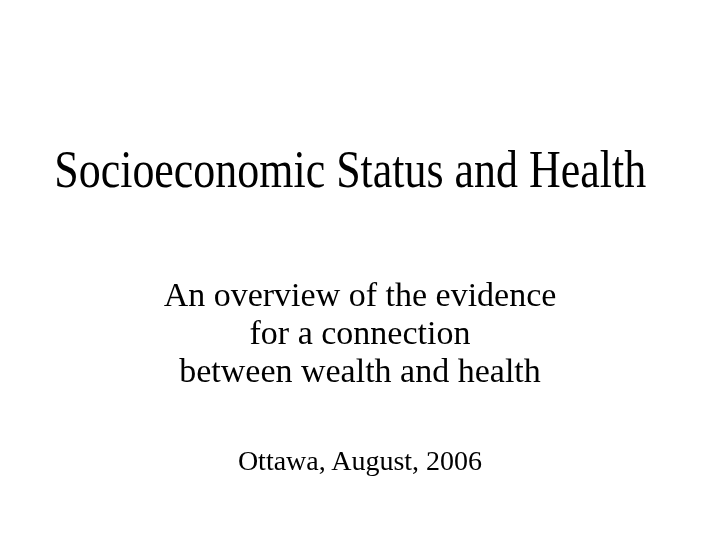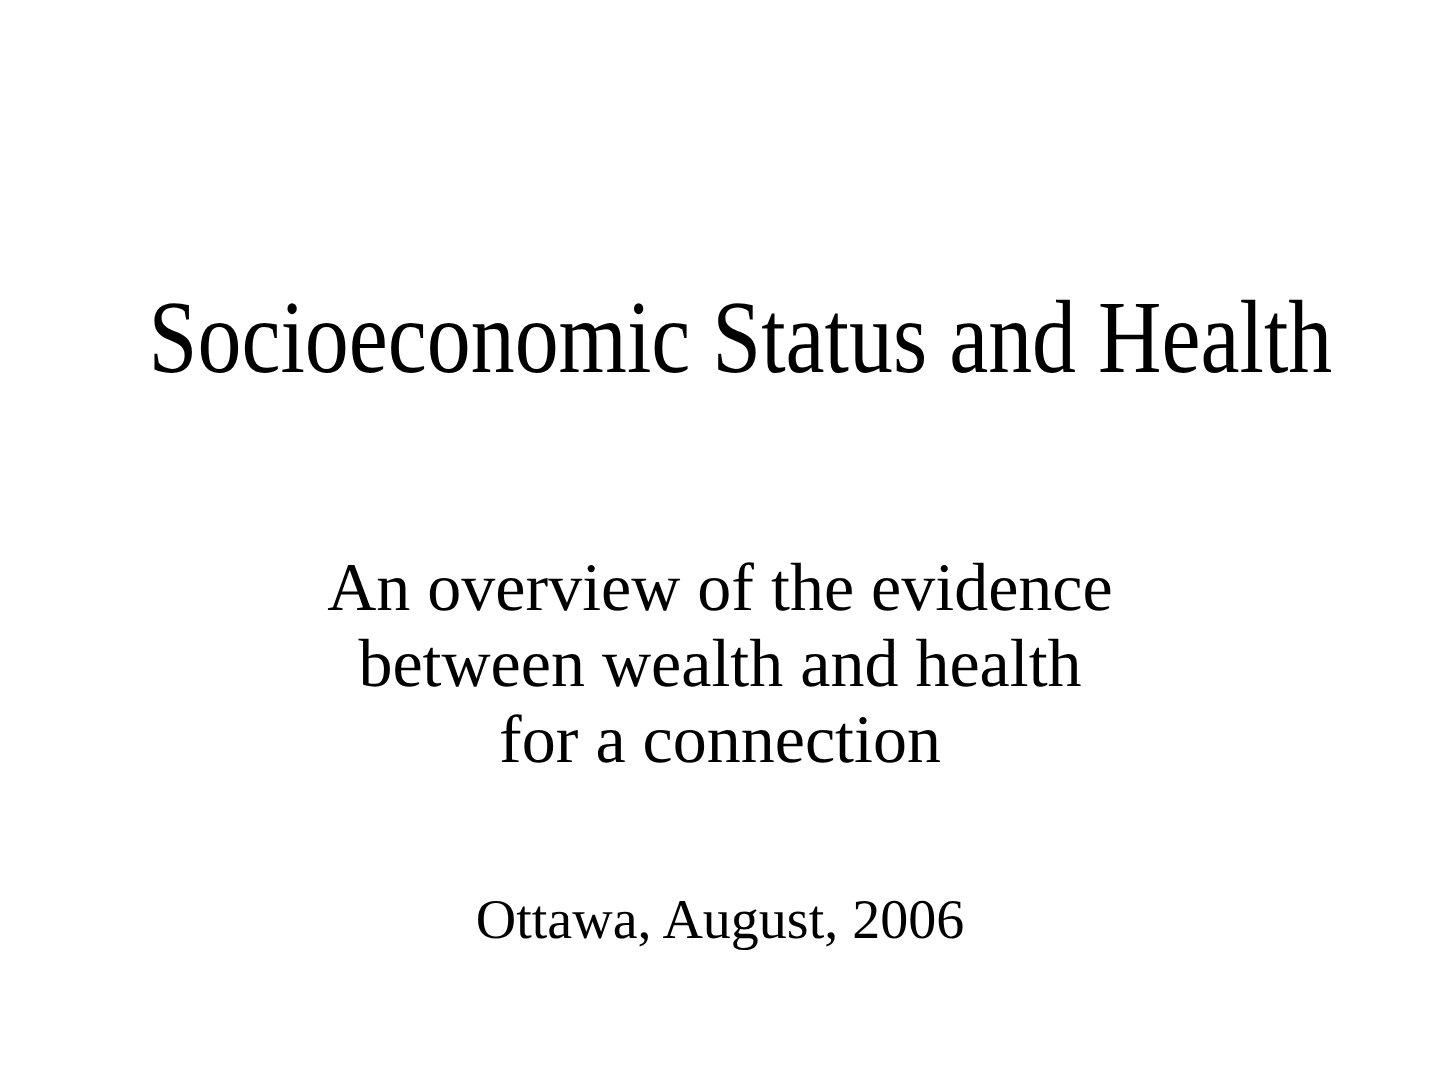--- a/index.html
+++ b/index.html
@@ -22,21 +22,21 @@
     height: 540px;
     background: #ffffff;
   }
 
   
   .title-block {
     position: absolute;
     left: 0;
     top: 142px;
     width: 720px;
-    text-align: right;
+    text-align: left;
   }
   .slide-title {
     display: inline-block;
     font-family: "Liberation Serif", "DejaVu Serif", serif;
     font-size: 52px;
     font-weight: normal;
     line-height: 56px;
     letter-spacing: 0px;
     color: #000000;
     white-space: nowrap;
@@ -87,21 +87,21 @@
 <body>
 
 <div class="slide">
 
   <div class="title-block">
     <h1 class="slide-title">Socioeconomic Status and Health</h1>
   </div>
 
   <div class="subtitle-block">
     <span class="subtitle-line">An overview of the evidence</span>
+    <span class="subtitle-line">for a connection</span>
     <span class="subtitle-line">between wealth and health</span>
-    <span class="subtitle-line">for a connection</span>
   </div>
 
   <div class="date-block">
     <span class="date-line">Ottawa, August, 2006</span>
   </div>
 
 </div>
 
 </body></html>

